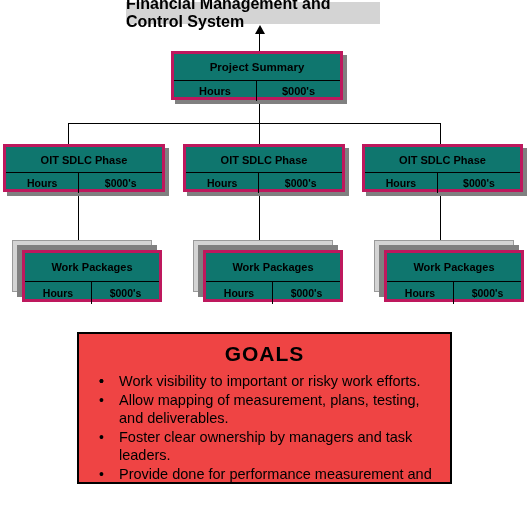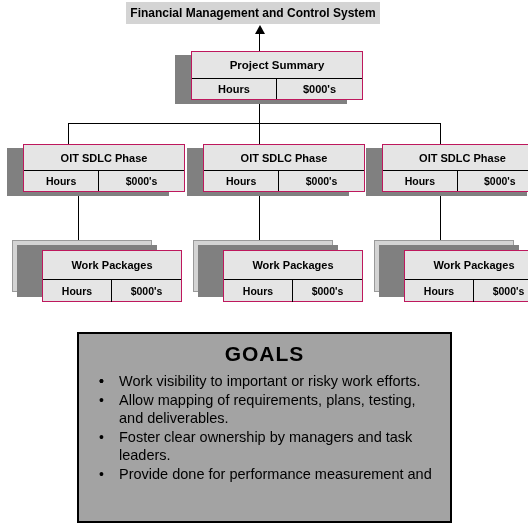--- a/index.html
+++ b/index.html
@@ -19,24 +19,23 @@
     position: absolute;
     left: 0; top: 0;
     width: 528px;
     height: 523px;
   }
 
   
   .node {
     position: absolute;
     box-sizing: border-box;
-    background: #e5e5e5;
-    border: 1px solid #be185d;
+    background: #0f766e;
+    border: 3px solid #be185d;
     z-index: 5;
-    margin-left: 20px;
   }
   .node .title-row {
     box-sizing: border-box;
     text-align: center;
     font-weight: bold;
     color: #000;
     display: flex;
     align-items: center;
     justify-content: center;
     letter-spacing: 0px;
@@ -64,21 +63,21 @@
     position: absolute;
     left: 126px;
     top: 2px;
     width: 254px;
     height: 22px;
     background: #d4d4d4;
     border: none;
     display: flex;
     align-items: center;
     justify-content: center;
-    font-size: 12px;
+    font-size: 16px;
     font-weight: bold;
     color: #000;
     z-index: 6;
   }
 
   
   .shadow-dr {
     position: absolute;
     background: #808080;
     z-index: 3;
@@ -109,24 +108,24 @@
     border-bottom: 9px solid #000000;
     z-index: 4;
   }
 
   
   #goals {
     position: absolute;
     left: 77px;
     top: 332px;
     width: 375px;
-    height: 191px;
+    height: 152px;
     box-sizing: border-box;
     border: 2px solid #000000;
-    background: #a3a3a3;
+    background: #ef4444;
     overflow: hidden;
     z-index: 6;
   }
   #goals-title {
     text-align: center;
     font-size: 21px;
     font-weight: bold;
     color: #000;
     margin-top: 8px;
     margin-bottom: 6px;
@@ -244,21 +243,21 @@
     <ul id="goals-list">
       <li>
         <span class="bullet">•</span>
       </li>
       <li>
         <span class="bullet">•</span>
         <span>Work visibility to important or risky work efforts.</span>
       </li>
       <li>
         <span class="bullet">•</span>
-        <span>Allow mapping of requirements, plans, testing, and deliverables.</span>
+        <span>Allow mapping of measurement, plans, testing, and deliverables.</span>
       </li>
       <li>
         <span class="bullet">•</span>
         <span>Foster clear ownership by managers and task leaders.</span>
       </li>
       <li>
         <span class="bullet">•</span>
         <span>Provide done for performance measurement and</span>
       </li>
     </ul>

